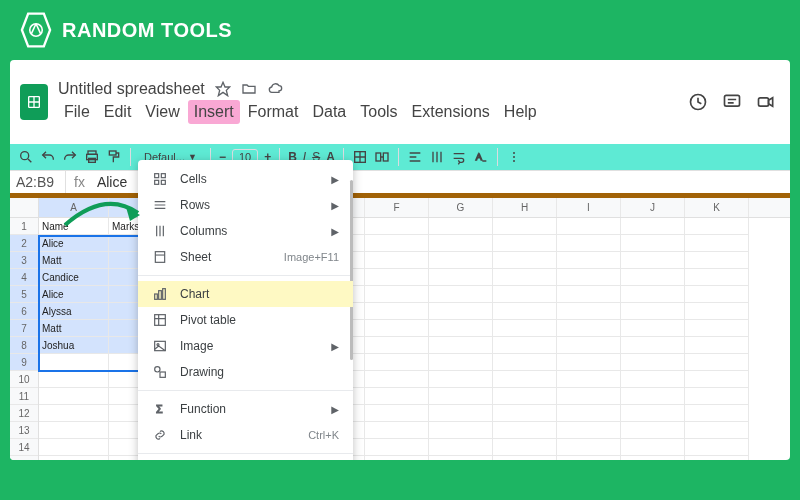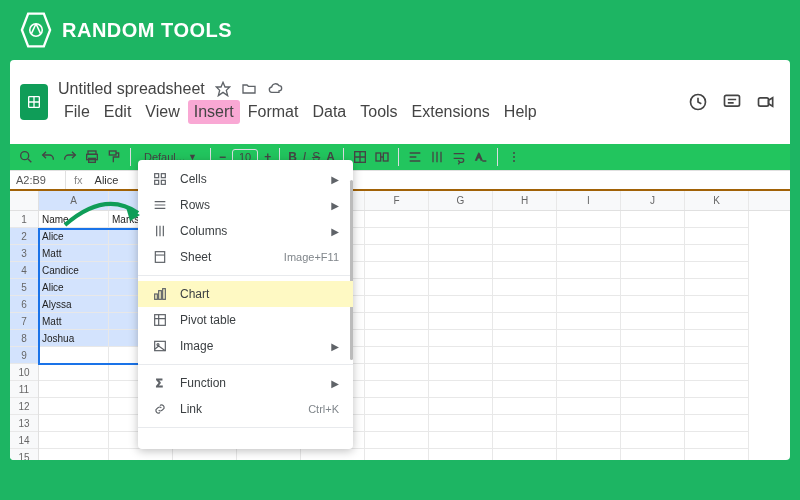--- a/index.html
+++ b/index.html
@@ -13,26 +13,26 @@
 .sheets-icon svg{width:16px;height:20px}
 .title-area{flex:1}
 .doc-title{font-size:16px;color:#444;display:flex;align-items:center;gap:10px}
 .doc-icons{display:flex;gap:10px;color:#5f6368}
 .doc-icons svg{width:16px;height:16px}
 .menubar{display:flex;gap:2px;font-size:16px;color:#444;margin-top:2px}
 .menubar span{padding:3px 6px;border-radius:3px}
 .menubar .active{background:#f9a8d4}
 .title-right{display:flex;gap:14px;align-items:center;color:#444;margin-right:4px}
 .title-right svg{width:20px;height:20px}
-.toolbar{display:flex;align-items:center;gap:6px;padding:4px 8px;font-size:12px;color:#444;border-bottom:1px solid #e0e0e0;background:#22c55e}
+.toolbar{display:flex;align-items:center;gap:6px;padding:4px 8px;font-size:12px;color:#444;border-bottom:1px solid #e0e0e0;background:#5eead4}
 .toolbar .sep{width:1px;height:18px;background:#dadce0;margin:0 2px}
 .toolbar svg{width:16px;height:16px}
 .toolbar .fontsize{border:1px solid #dadce0;padding:1px 6px;border-radius:3px;font-size:11px}
 .toolbar .fontsel{border:1px solid transparent;padding:2px 4px;font-size:11px;display:flex;align-items:center;gap:3px}
-.formula-row{display:flex;align-items:center;border-bottom:2px solid #a16207;font-size:11px}
+.formula-row{display:flex;align-items:center;border-bottom:5px solid #a16207;font-size:14px}
 .cellref{width:56px;padding:3px 6px;border-right:1px solid #e0e0e0;color:#555}
 .fx{padding:3px 8px;color:#888;}
 .fxval{padding:3px 4px;color:#333}
 .grid{position:relative;display:flex;font-size:11px;color:#222}
 .rowhdrs{display:flex;flex-direction:column;background:#f8f9fa;border-right:1px solid #e0e0e0}
 .corner{height:20px;width:28px;border-bottom:1px solid #e0e0e0;background:#f8f9fa}
 .rh{height:17px;width:28px;text-align:center;border-bottom:1px solid #e8e8e8;color:#666;line-height:17px;font-size:10px}
 .rh.sel{background:#d3e3fd}
 .cols{flex:1;overflow:hidden}
 .colhdrs{display:flex;height:20px;background:#f8f9fa;border-bottom:1px solid #e0e0e0}
@@ -515,20 +515,27 @@
       </div>
       <div class="mi">
         <svg viewBox="0 0 24 24" fill="none" stroke="currentColor" stroke-width="1.8">
           <rect x="4" y="5" width="16" height="14"></rect>
           <circle cx="9" cy="10" r="1.5"></circle>
           <polyline points="4,17 10,12 20,19"></polyline>
         </svg>
         <span>Image</span>
         <span class="sub">▶</span>
       </div>
+      <div class="mi">
+        <svg viewBox="0 0 24 24" fill="none" stroke="currentColor" stroke-width="1.8">
+          <circle cx="8" cy="8" r="4"></circle>
+          <rect x="12" y="12" width="8" height="8"></rect>
+        </svg>
+        <span>Drawing</span>
+      </div>
       <div class="mdiv"></div>
       <div class="mi">
         <svg viewBox="0 0 24 24" fill="none" stroke="currentColor" stroke-width="1.8">
           <text x="6" y="18" font-size="16" font-family="serif">Σ</text>
         </svg>
         <span>Function</span>
         <span class="sub">▶</span>
       </div>
       <div class="mi">
         <svg viewBox="0 0 24 24" fill="none" stroke="currentColor" stroke-width="1.8">

